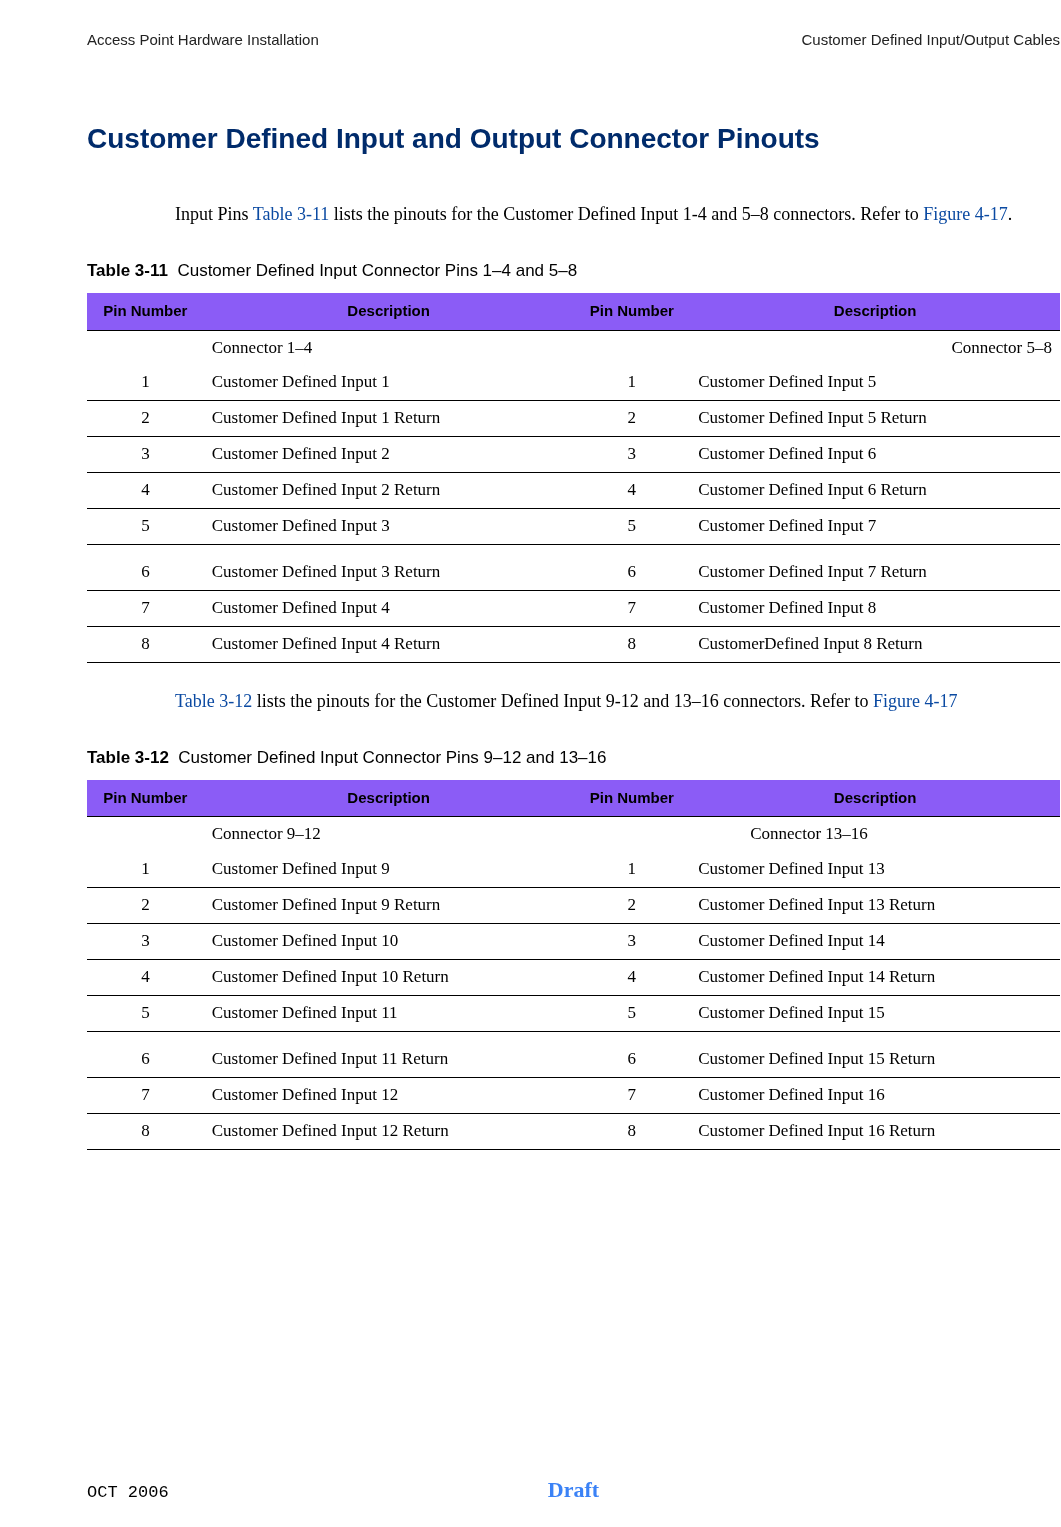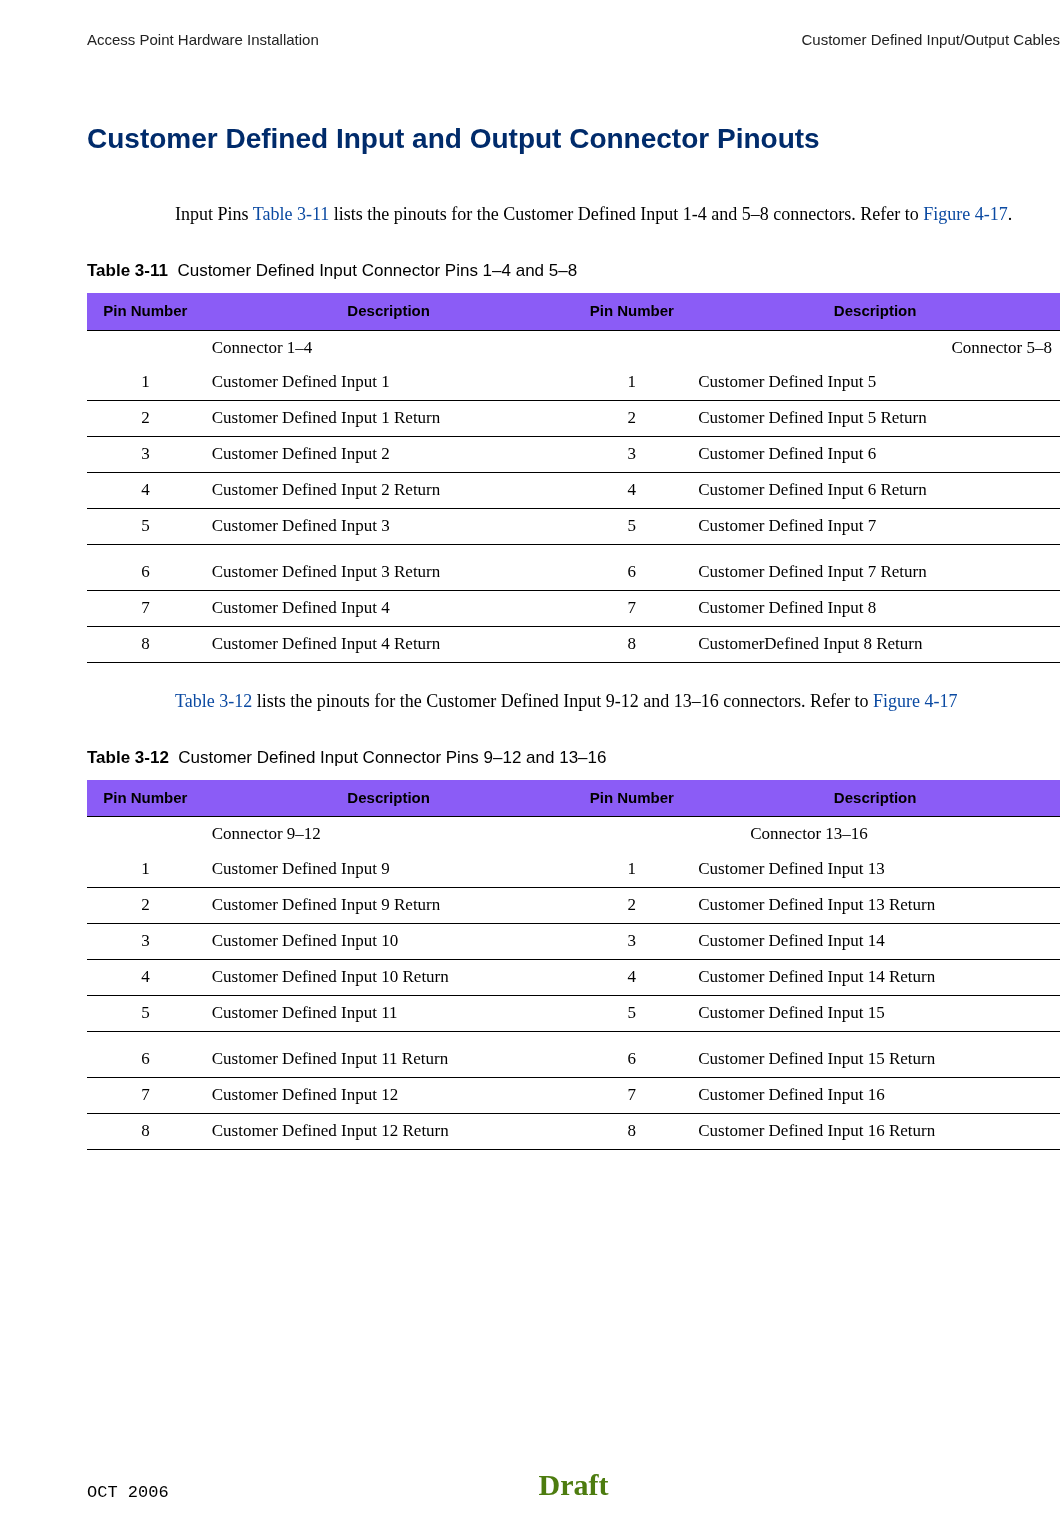--- a/index.html
+++ b/index.html
@@ -86,22 +86,22 @@
   .footer-bot {
     display: flex;
     justify-content: flex-start;
     align-items: baseline;
     font-size: 17px;
     margin-top: 2px;
     font-family: Liberation Mono, monospace;
   }
   .draft {
     font-weight: 700;
-    color: #4d7c0f;
-    font-size: 30px;
+    color: #3b82f6;
+    font-size: 22px;
     position: absolute;
     left: 50%;
     transform: translateX(-50%);
     bottom: 22px;
   }
 </style>
 </head>
 <body>
 
 <div class="page">

